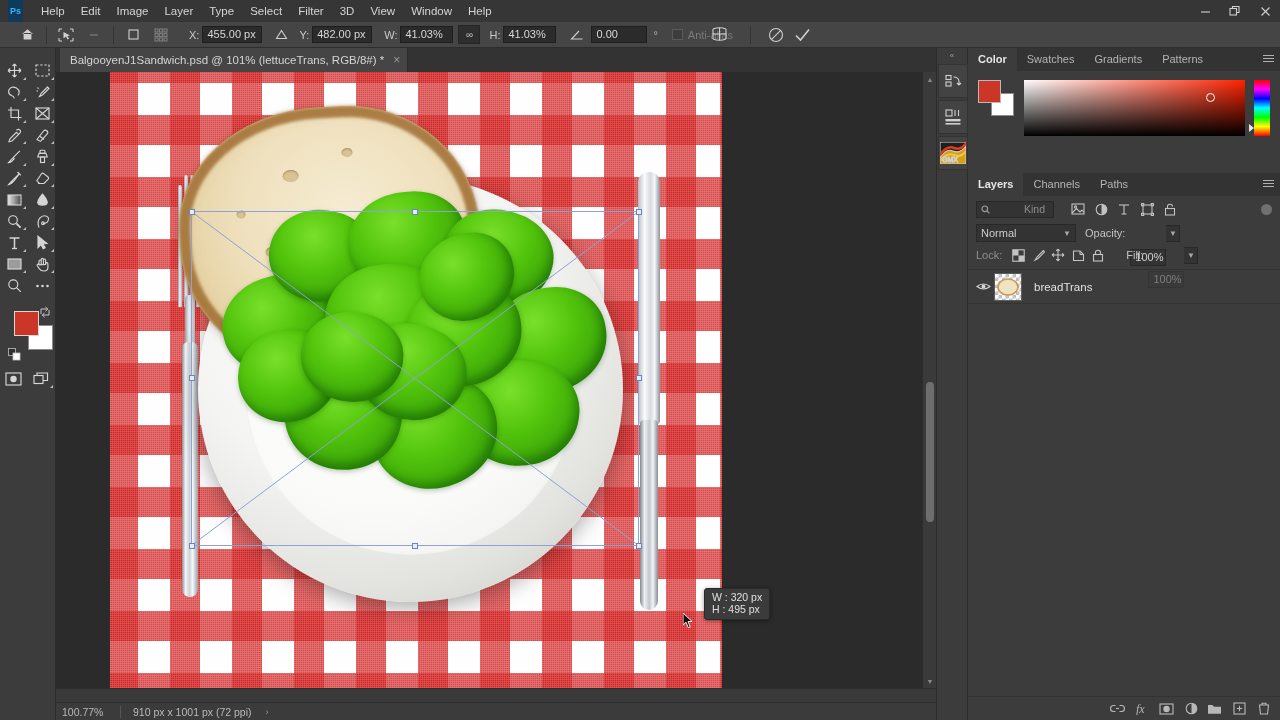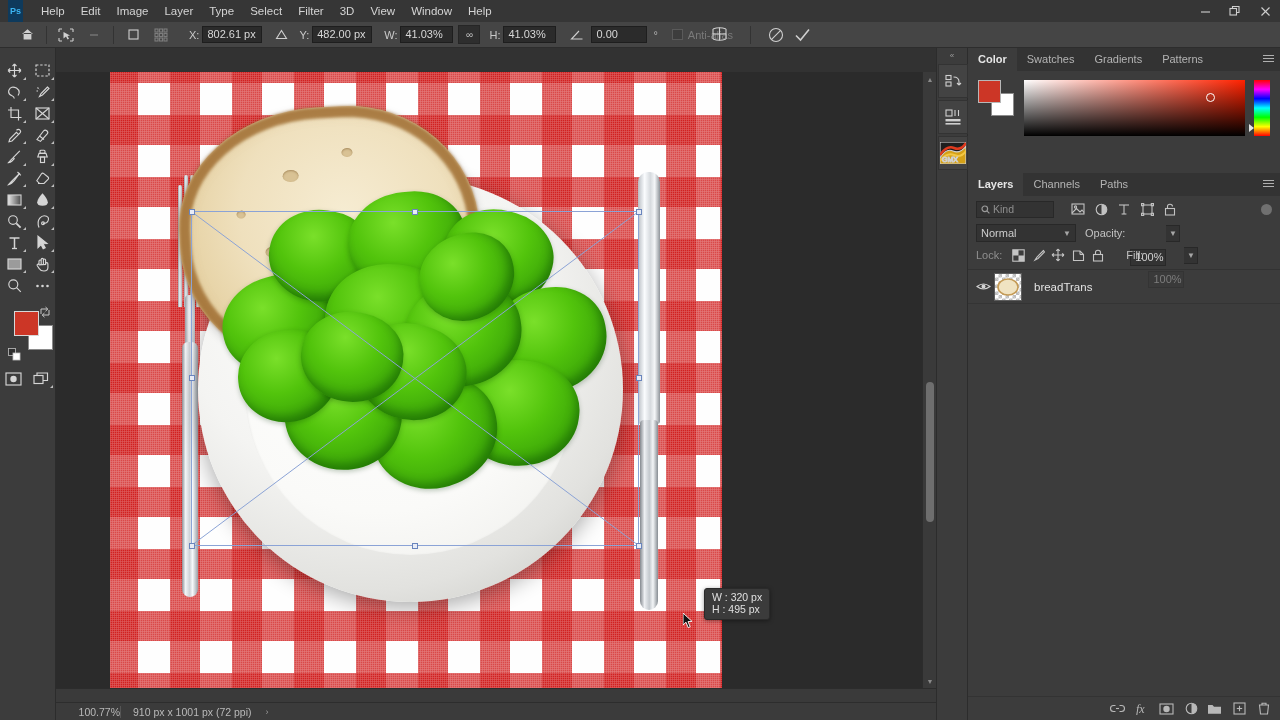--- a/index.html
+++ b/index.html
@@ -257,21 +257,21 @@
     position: absolute; left: 0; bottom: 0; height: 14px; width: 880px;
     background: #3a3a3a; border-top: 1px solid #2c2c2c;
   }
 
   
   .statusbar {
     position: absolute; left: 56px; bottom: 0; width: 880px; height: 18px;
     background: #3b3b3b; display: flex; align-items: center;
     font-size: 10.5px; color: #b9b9b9; border-top: 1px solid #2d2d2d;
   }
-  .st-zoom { width: 64px; padding-left: 6px; text-align: right; }
+  .st-zoom { width: 64px; padding-left: 6px; }
   .st-sep { width: 1px; height: 12px; background: #555; }
   .st-dims { padding-left: 12px; }
   .st-arrow { margin-left: 14px; color: #9a9a9a; font-size: 9px; }
 
   
   .rail {
     position: absolute; right: 312px; top: 48px; width: 32px; height: 672px;
     background: #3c3c3c; border-left: 1px solid #2c2c2c; border-right: 1px solid #2c2c2c;
   }
   .rail-collapse { height: 14px; display: flex; align-items: center; justify-content: center;
@@ -323,21 +323,21 @@
     position: absolute; left: -5px; bottom: 4px;
     width: 0; height: 0; border-top: 4px solid transparent; border-bottom: 4px solid transparent;
     border-left: 5px solid #e6e6e6;
   }
 
   
   .layerspanel { position: absolute; left: 0; top: 125px; right: 0; bottom: 0; background: #3c3c3c; }
   .lp-filter { display: flex; align-items: center; height: 26px; padding: 0 8px; gap: 0; }
   .lp-search {
     width: 78px; height: 17px; background: #333; border: 1px solid #282828;
-    display: flex; align-items: center; padding: 0 4px; color: #8e8e8e; font-size: 10.5px;
+    display: flex; align-items: center; padding: 0 4px; color: #8e8e8e; font-size: 10.5px; gap: 31px;
   }
   .lp-search svg { stroke: #9a9a9a; fill: none; stroke-width: 1.2; margin-right: 3px; }
   .lp-ficon { width: 20px; height: 20px; display: flex; align-items: center; justify-content: center; margin-left: 3px; }
   .lp-ficon svg { stroke: #c2c2c2; fill: none; stroke-width: 1.1; }
   .lp-toggle { margin-left: auto; width: 11px; height: 11px; border-radius: 50%; background: #707070; }
   .lp-blend { display: flex; align-items: center; height: 22px; padding: 0 8px; }
   .lp-select {
     width: 100px; height: 18px; background: #333; border: 1px solid #282828;
     display: flex; align-items: center; justify-content: space-between;
     padding: 0 4px; color: #ccc; font-size: 11px;
@@ -462,21 +462,21 @@
         <rect x="1" y="5.5" width="3" height="3"></rect>
           <rect x="5.5" y="5.5" width="3" height="3"></rect>
           <rect x="10" y="5.5" width="3" height="3"></rect>
         <rect x="1" y="10" width="3" height="3"></rect>
           <rect x="5.5" y="10" width="3" height="3"></rect>
           <rect x="10" y="10" width="3" height="3"></rect>
       </svg>
     </div>
 
     <span class="opt-label" style="margin-left:14px">X:</span>
-    <div class="opt-field" style="width:60px">802.61 px</div>
+    <div class="opt-field" style="width:60px">455.00 px</div>
 
     <div class="opt-icon" style="margin-left:6px">
       <svg width="13" height="13">
           <polygon points="6.5,2.5 11.5,10.5 1.5,10.5" fill="none"></polygon>
         </svg>
     </div>
 
     <span class="opt-label">Y:</span>
     <div class="opt-field" style="width:60px">482.00 px</div>
 
@@ -704,20 +704,26 @@
       </div>
       <div class="tool">
         <svg width="16" height="14">
             <rect x="1" y="3.5" width="9" height="8"></rect>
             <polyline points="4,3.5 4,1 14.5,1 14.5,8.5 10,8.5"></polyline>
           </svg>
       </div>
     </div>
   </div>
 
+  <div class="tabbar">
+    <div class="doctab">
+      <span>BalgooyenJ1Sandwich.psd @ 101% (lettuceTrans, RGB/8#) *</span>
+      <span class="close">×</span>
+    </div>
+  </div>
 
   <div class="canvasarea">
 
     <div class="doccanvas">
       <div class="gingham"></div>
       <div class="gingham-tex"></div>
 
       <div class="fork">
         <div class="tine" style="left:0px;  top:18px; height:122px;"></div>
         <div class="tine" style="left:6px;  top:8px;  height:132px;"></div>

